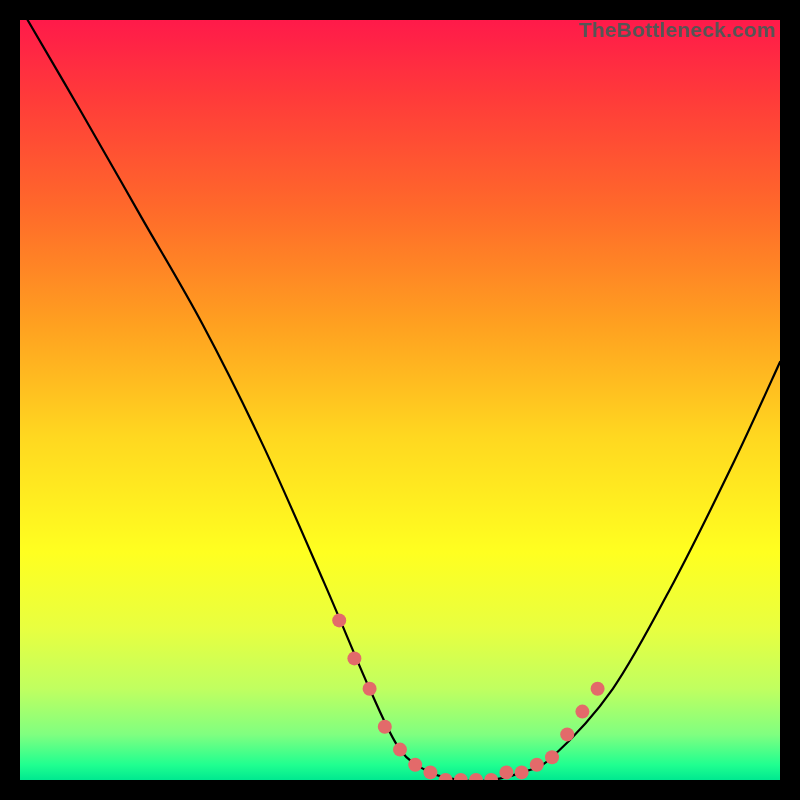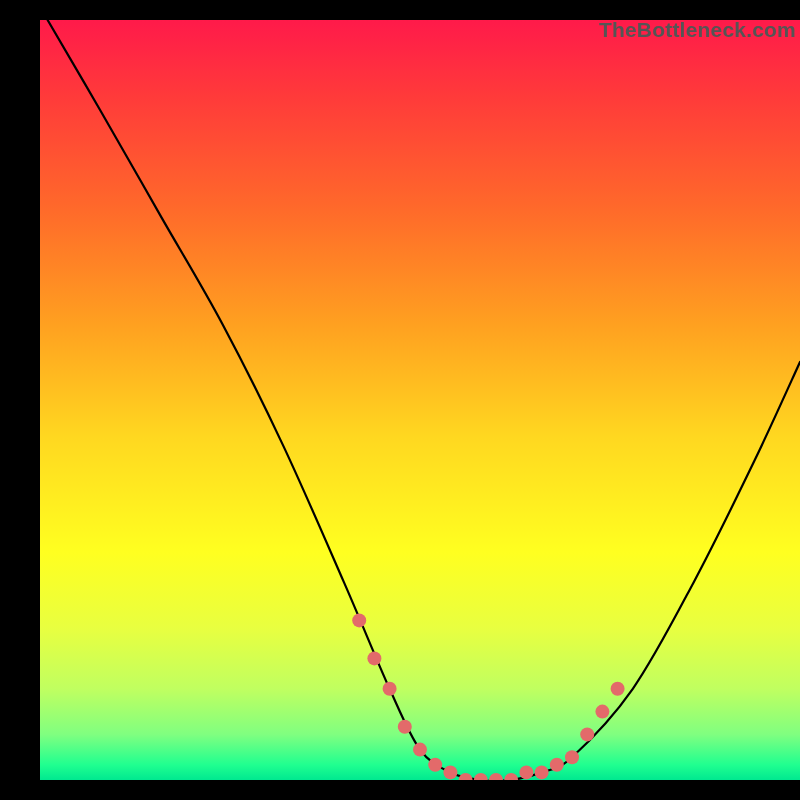--- a/index.html
+++ b/index.html
@@ -16,21 +16,20 @@
     left: 0; top: 0;
     width: 800px; height: 800px;
     background: #000;
   }
   .plot-area {
     position: absolute;
     left: 20px;
     top: 20px;
     width: 760px;
     height: 760px;
-    margin-left: 20px;
   }
   .gradient-bg {
     position: absolute;
     left: 0; top: 0; right: 0; bottom: 0;
     background: linear-gradient(to bottom,
       #ff1a4a 0%,
       #ff3a3a 10%,
       #ff6a2a 25%,
       #ffa020 40%,
       #ffd820 55%,

